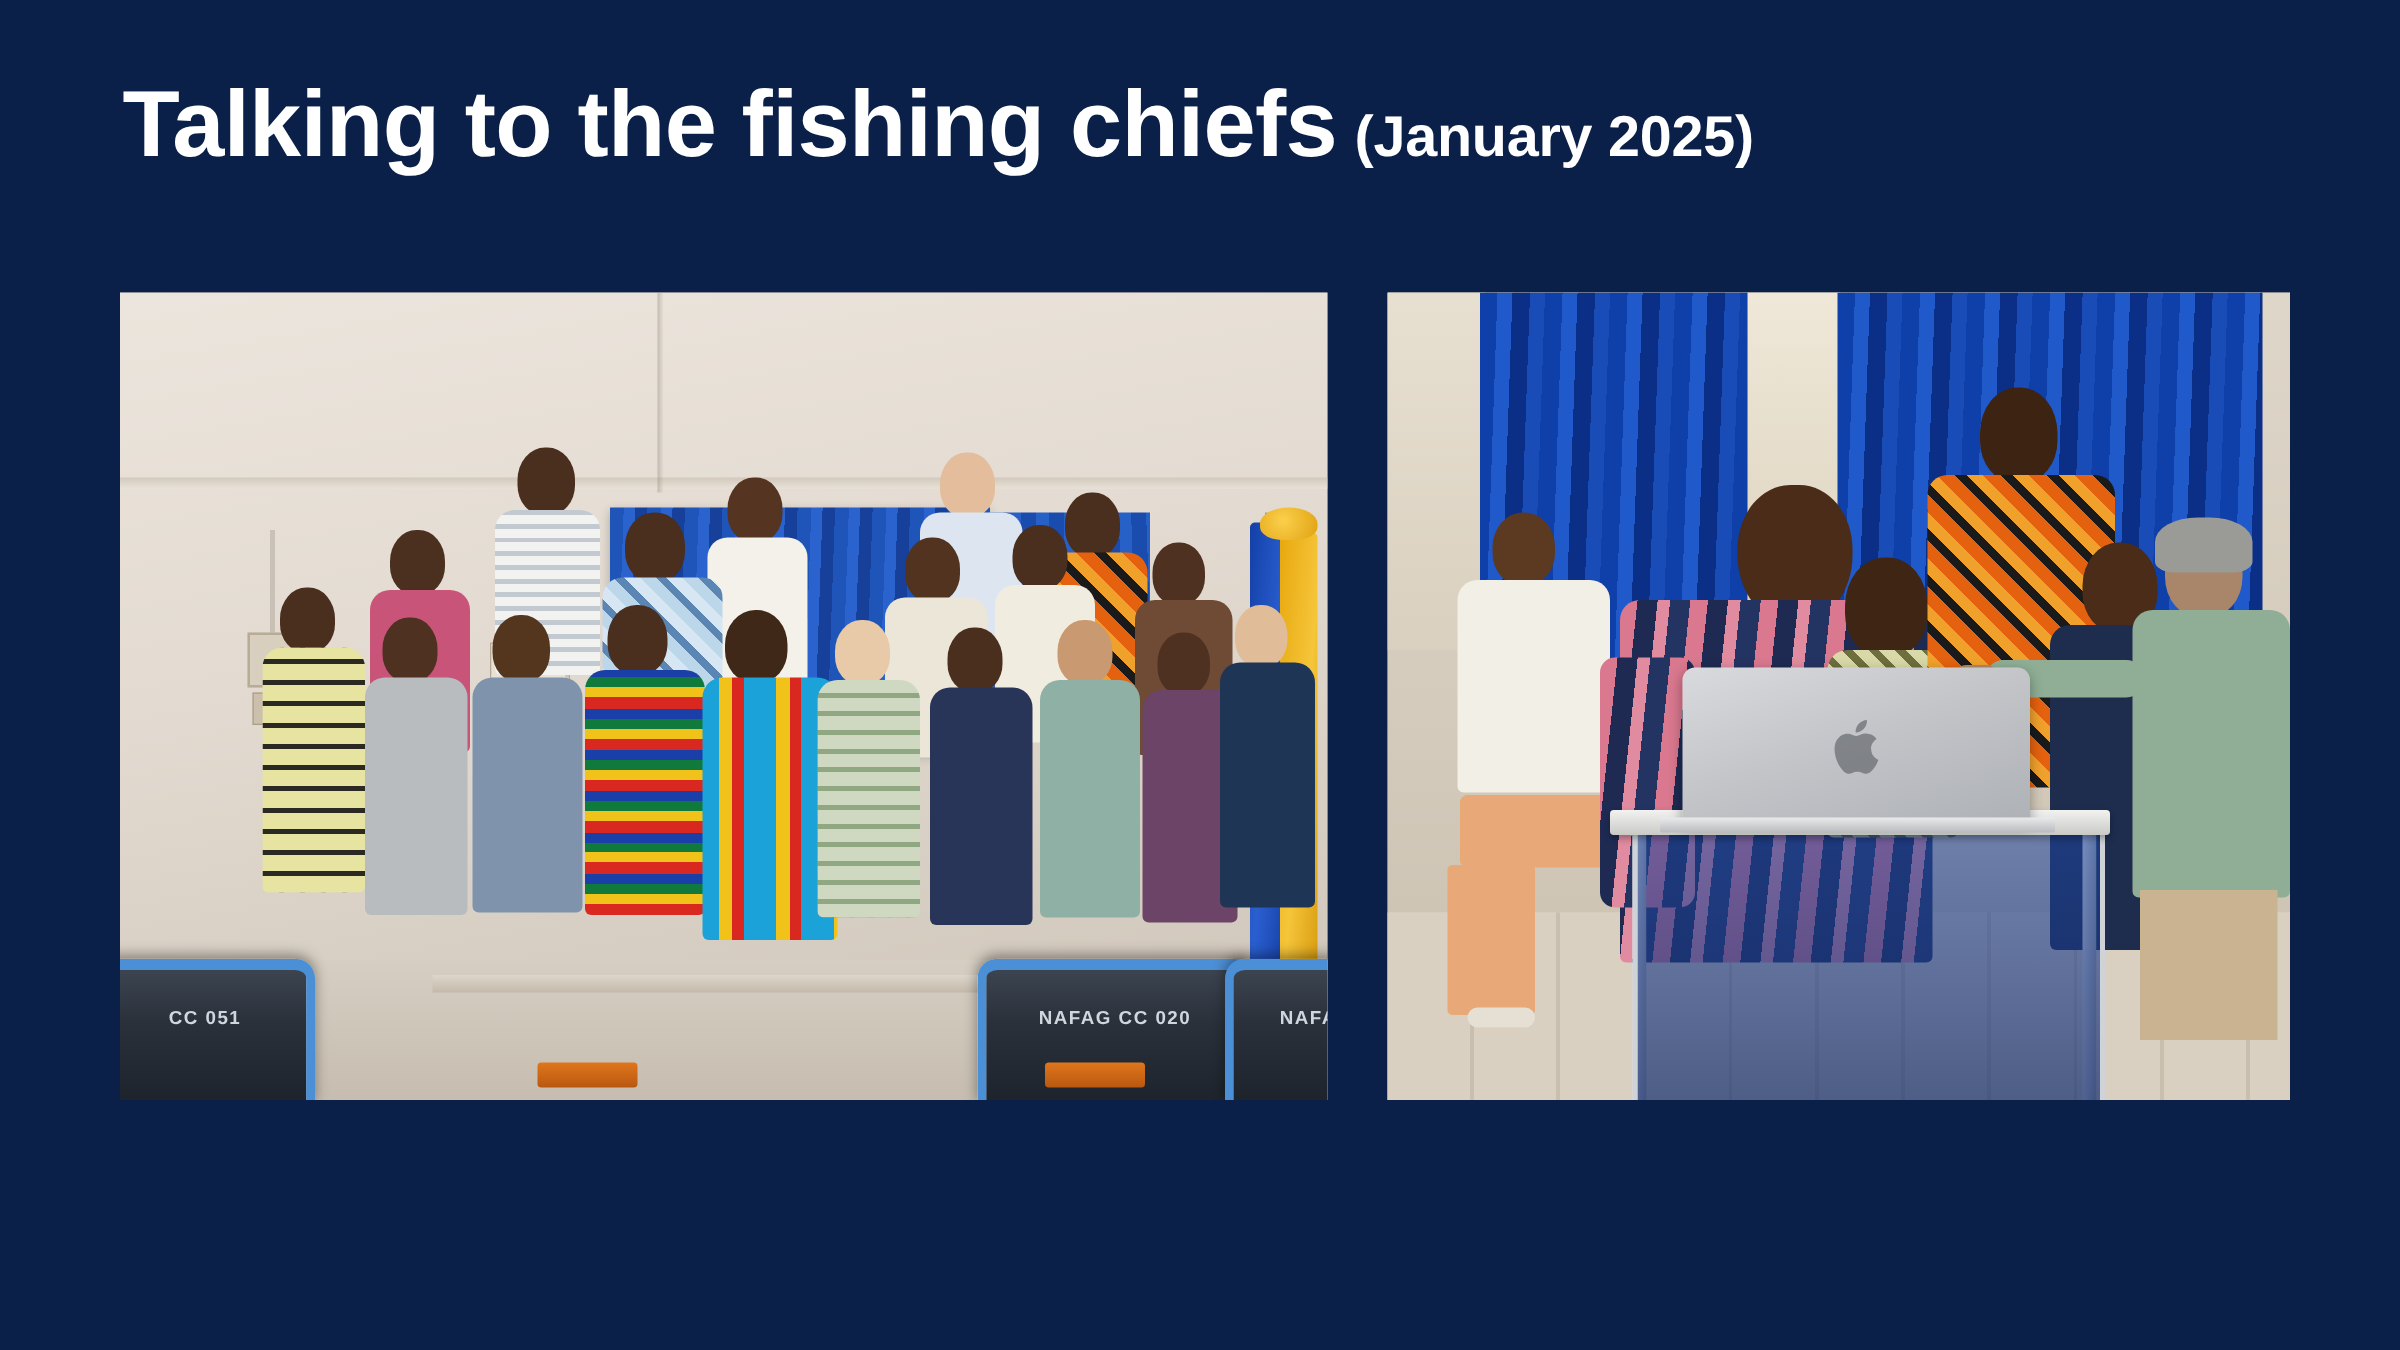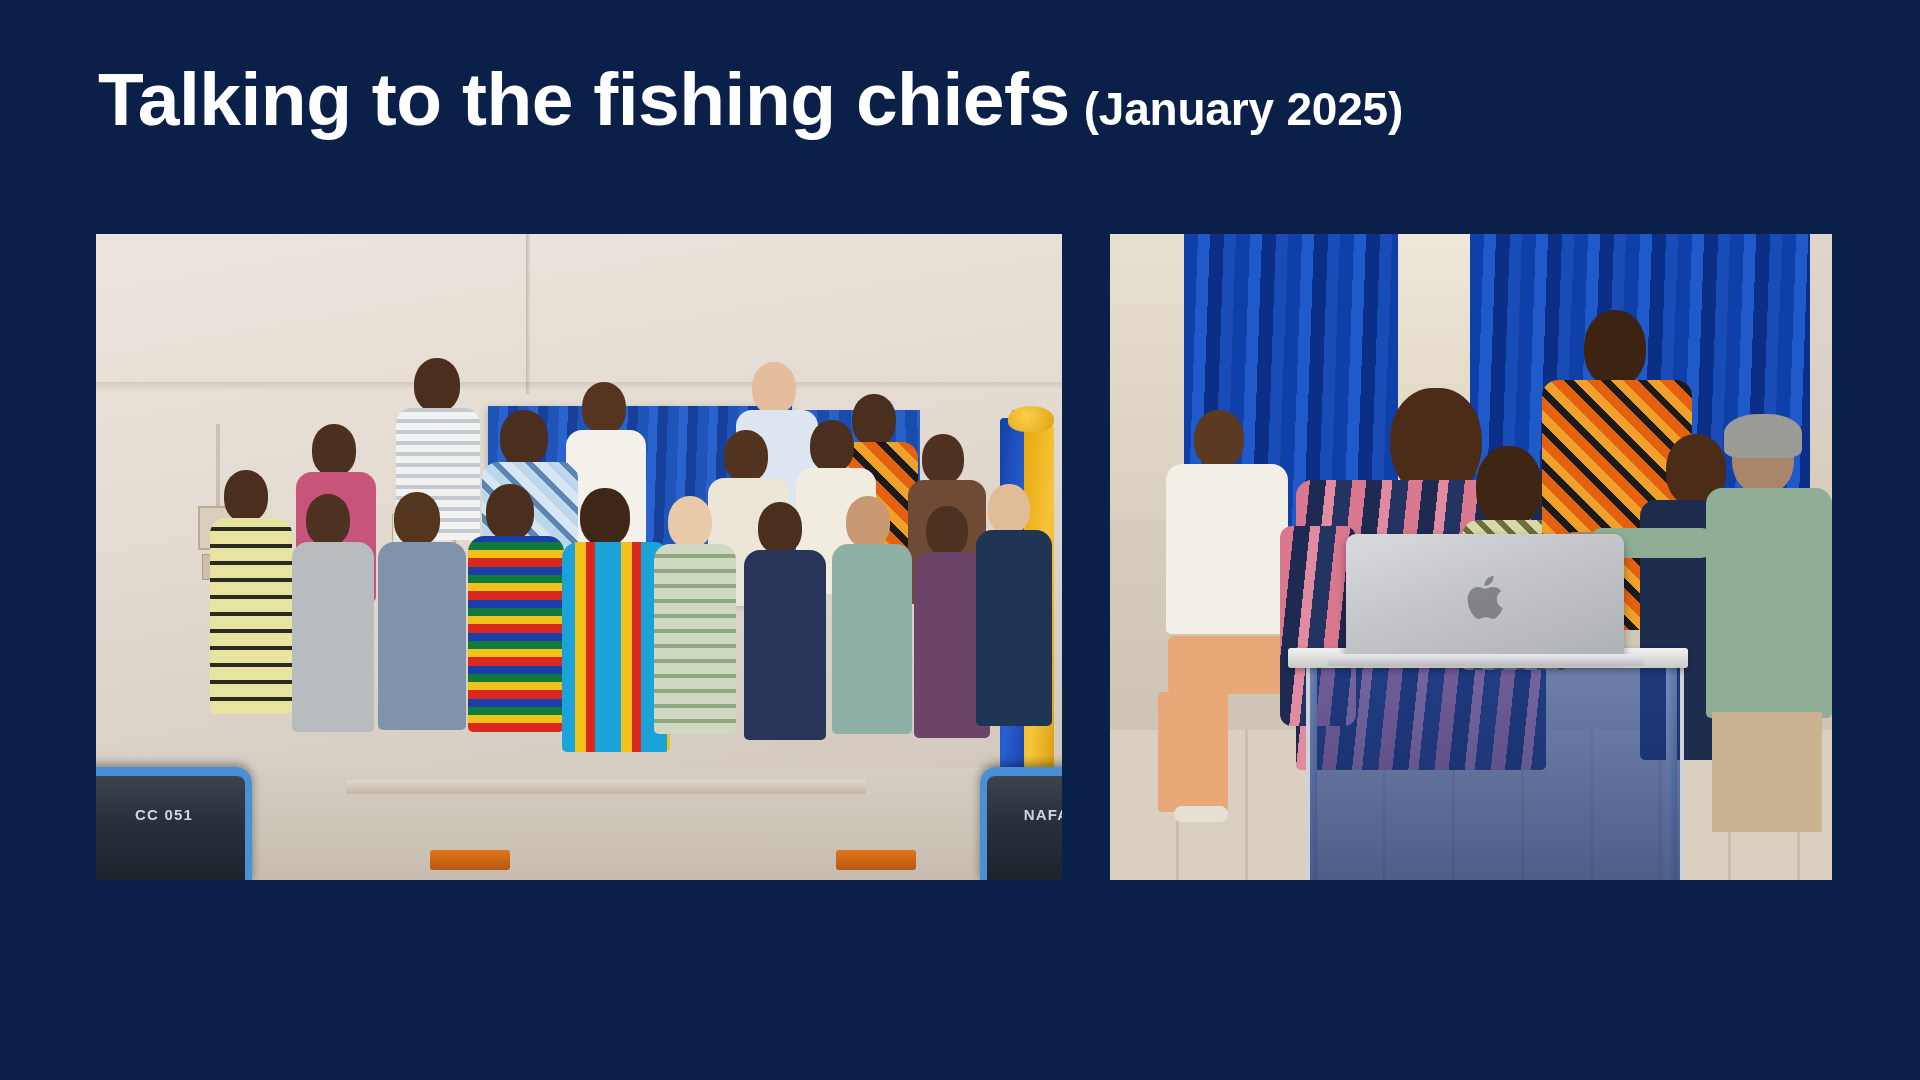--- a/index.html
+++ b/index.html
@@ -388,20 +388,23 @@
     </div>
     <div class="person" style="left:880px;top:250px;">
       <div class="head" style="left:12px;top:0;width:42px;height:50px;background:#e0bd98;"></div>
       <div class="body" style="left:0;top:46px;width:76px;height:196px;background:#1f3556;"></div>
     </div>
 
     <div class="chair" style="left:-20px;width:162px;">
       <span class="chair-label">CC 051</span>
     </div>
     <div class="chair-seat" style="left:334px;width:80px;"></div>
+    <div class="chair" style="left:686px;width:206px;">
+      <span class="chair-label">NAFAG CC 020</span>
+    </div>
     <div class="chair-seat" style="left:740px;width:80px;"></div>
     <div class="chair" style="left:884px;width:132px;">
       <span class="chair-label">NAFAG</span>
     </div>
   </div>
 
   <div class="photo" id="photo-right">
 
     <div class="layer room-bg"></div>
     <div class="layer wall-r"></div>

